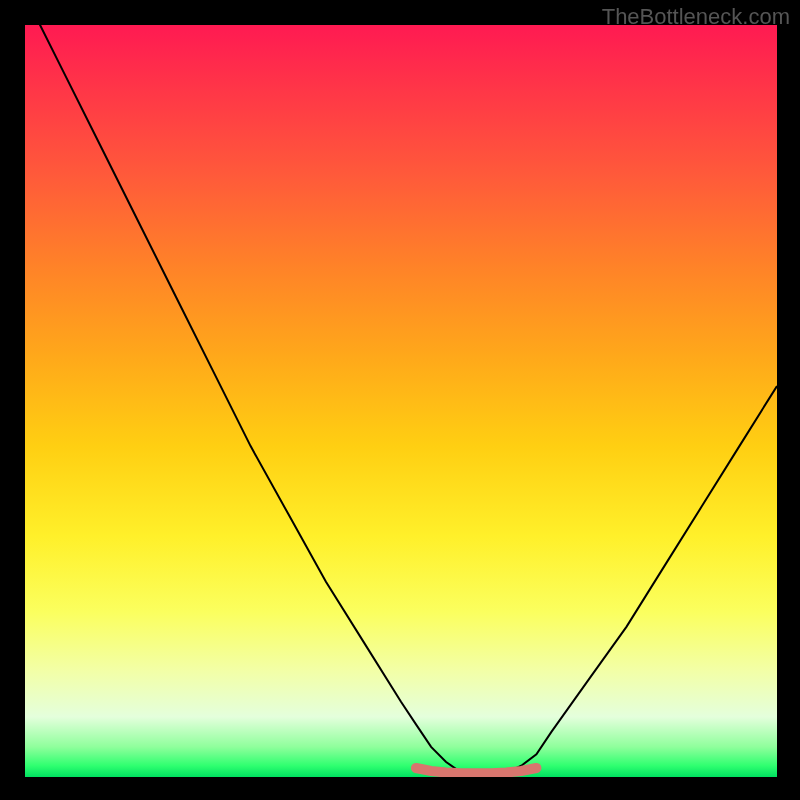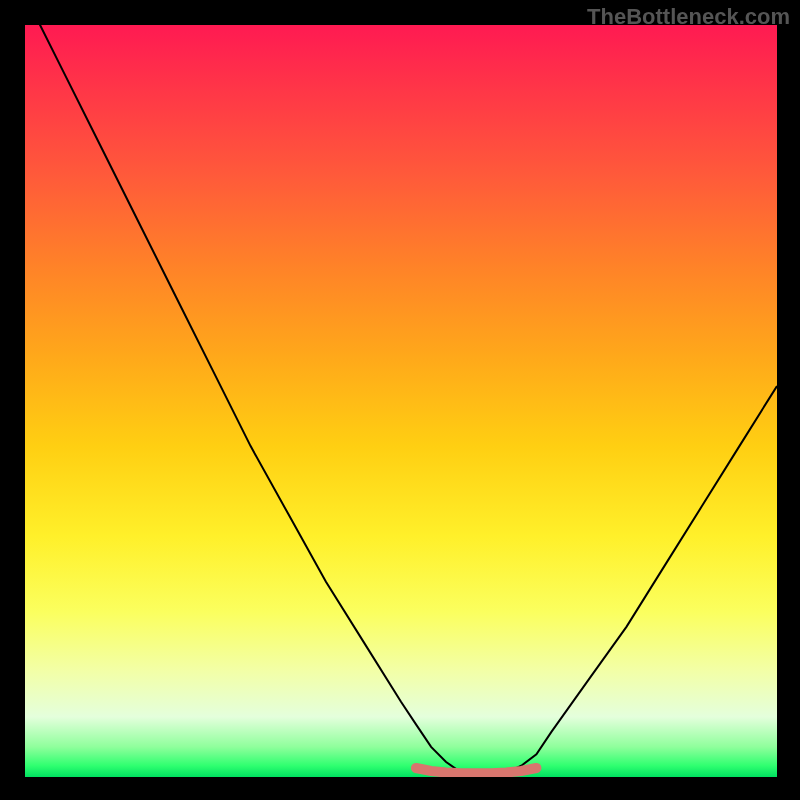--- a/index.html
+++ b/index.html
@@ -10,21 +10,21 @@
     position: relative;
     font-family: Arial, sans-serif;
     overflow: hidden;
   }
   .watermark {
     position: absolute;
     top: 4px;
     right: 10px;
     color: #555;
     font-size: 22px;
-    font-weight: bold;
+    font-weight: normal;
     z-index: 10;
     text-align: right;
   }
   .plot-area {
     position: absolute;
     left: 25px;
     top: 25px;
     width: 752px;
     height: 752px;
     overflow: hidden;

